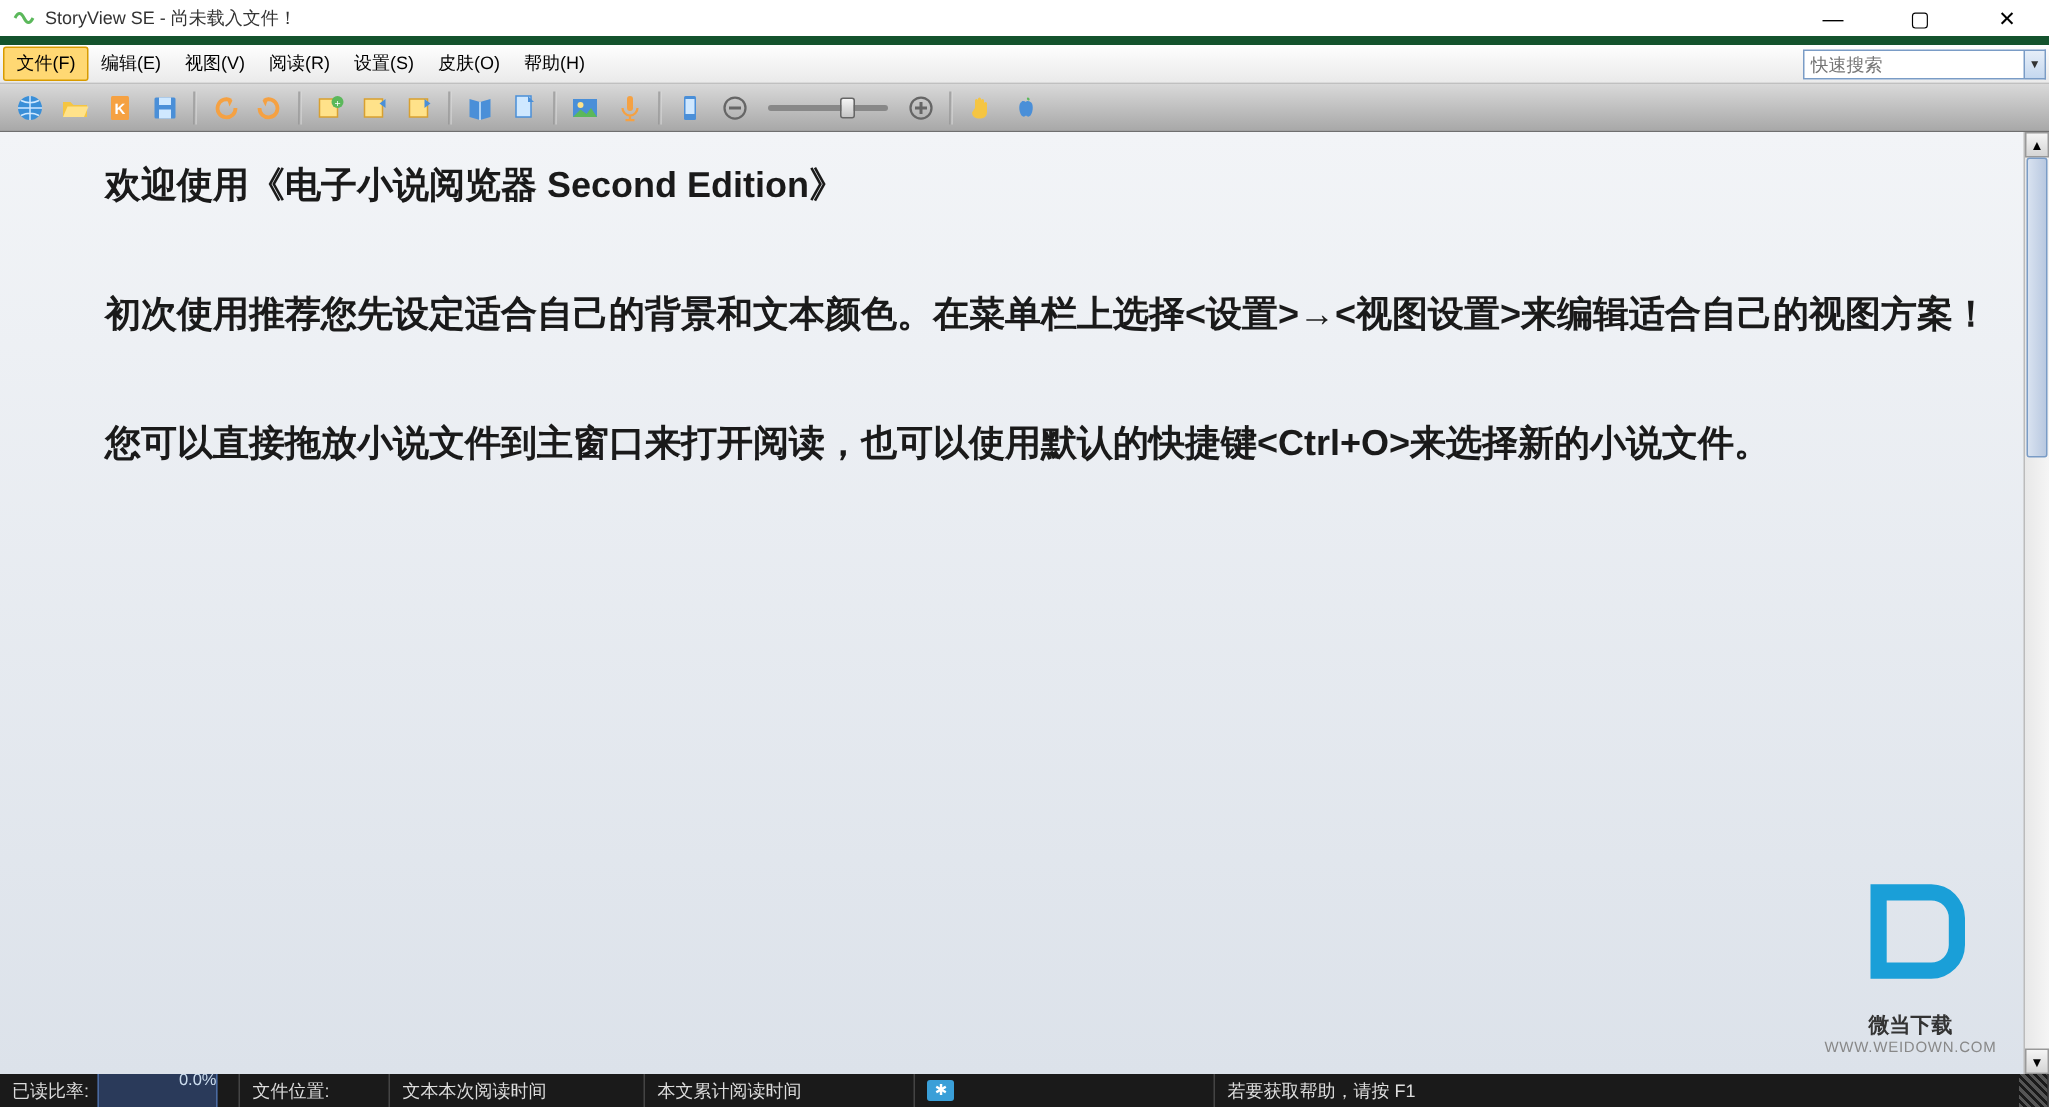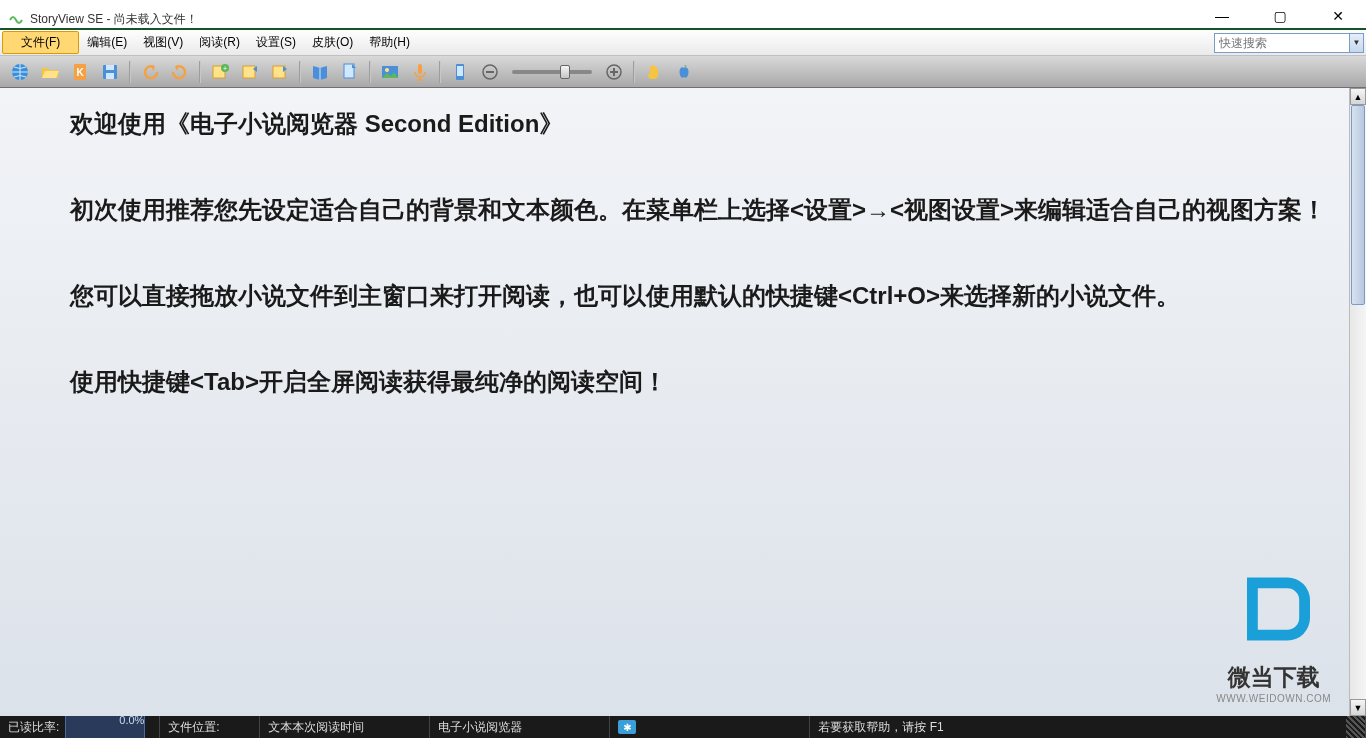--- a/index.html
+++ b/index.html
@@ -1,46 +1,46 @@
 <!DOCTYPE html>
 <html><head>
 <meta charset="utf-8">
 <style>
 * { margin: 0; padding: 0; box-sizing: border-box; }
 body { font-family: "Microsoft YaHei", "SimSun", sans-serif; width: 1366px; height: 738px; overflow: hidden; background: #fff; display: flex; flex-direction: column; }
 
-.titlebar { height: 30px; display: flex; align-items: flex-end; padding: 0 8px; background: #fff; border-bottom: 2px solid #14532d; }
+.titlebar { height: 30px; display: flex; align-items: center; padding: 0 8px; background: #fff; border-bottom: 6px solid #14532d; }
 .titlebar-icon { width: 16px; height: 16px; margin-right: 6px; }
 .titlebar-text { font-size: 12px; color: #333; flex: 1; }
 .titlebar-controls { display: flex; gap: 18px; }
 .titlebar-btn { width: 40px; height: 24px; display: flex; align-items: center; justify-content: center; font-size: 14px; cursor: pointer; }
 
 .menubar { height: 26px; display: flex; align-items: center; background: linear-gradient(#fefefe, #eaeaea); border-bottom: 1px solid #c0c0c0; padding: 0 2px; }
 .menu-item { padding: 0 8px; font-size: 12px; cursor: pointer; }
-.menu-item.active { background: #ffd873; border: 1px solid #d89b00; border-radius: 2px; padding: 2px 18px; }
+.menu-item.active { background: #ffd873; border: 1px solid #d89b00; border-radius: 2px; padding: 2px 8px; }
 .menubar-spacer { flex: 1; }
-.search-box { width: 136px; height: 20px; border: 1px solid #7a9cc6; font-size: 12px; padding: 0 4px; color: #808080; background: #fff; }
+.search-box { width: 148px; height: 20px; border: 1px solid #7a9cc6; font-size: 12px; padding: 0 4px; color: #808080; background: #fff; }
 .search-dd { width: 14px; height: 20px; border: 1px solid #7a9cc6; border-left: none; background: linear-gradient(#e6eef8,#c5d8ef); display:flex; align-items:center; justify-content:center; font-size:8px; color:#333;}
 
 .toolbar { height: 32px; background: linear-gradient(#d9d9d9, #a8a8a8); border-bottom: 1px solid #6f6f6f; display: flex; align-items: center; padding: 0 8px; gap: 6px; }
 .tb-btn { width: 24px; height: 24px; display: flex; align-items: center; justify-content: center; cursor: pointer; border-radius: 3px; }
 .tb-sep { width: 2px; height: 22px; background: linear-gradient(to right, #888, #ddd); margin: 0 1px; }
 .tb-slider { width: 80px; height: 4px; background: #888; border-radius: 2px; position: relative; margin: 0 4px; }
 .tb-thumb { position: absolute; top: -5px; left: 48px; width: 10px; height: 14px; background: linear-gradient(#f5f5f5,#c5c5c5); border: 1px solid #666; border-radius: 2px; }
 
 .content { flex: 1; background: linear-gradient(180deg, #f2f4f7 0%, #dce2ea 100%); padding: 18px 10px 10px 10px; position: relative; overflow: hidden; }
 .content p { font-size: 24px; font-weight: bold; color: #1a1a1a; line-height: 1.5; margin-bottom: 50px; padding-left: 60px; }
 .content p.tight { padding-left: 12px; margin-top: -50px; margin-bottom: 50px; }
 .scrollbar-right { position: absolute; right: 0; top: 0; bottom: 0; width: 17px; background: linear-gradient(to right,#e8e8e8,#f5f5f5); border-left: 1px solid #bbb; }
 .sb-btn { height: 17px; background: linear-gradient(#f5f5f5,#d5d5d5); border: 1px solid #999; font-size: 9px; display:flex; align-items:center; justify-content:center; }
 .sb-thumb { position:absolute; top:17px; left:1px; right:1px; height:200px; background: linear-gradient(to right,#d8e2f0,#b8c8e0); border:1px solid #7a9cc6; border-radius:2px; }
 
 .watermark { position: absolute; right: 35px; bottom: 12px; text-align: center; }
 .watermark-logo { width: 90px; height: 90px; margin: 0 auto 4px; }
-.watermark-text { font-size: 23px; font-weight: bold; color: #333; }
+.watermark-text { font-size: 14px; font-weight: bold; color: #333; }
 .watermark-url { font-size: 10px; color: #888; letter-spacing: 0.5px; }
 
 .statusbar { height: 22px; background: #1a1a1a; display: flex; align-items: center; font-size: 12px; color: #ddd; }
 .status-cell { padding: 0 8px; height: 100%; display: flex; align-items: center; border-right: 1px solid #444; }
 .status-progress { width: 80px; height: 29px; background: #2a3a5a; border: 1px solid #4a6aa0; margin: 0 6px; text-align: right; font-size: 11px; color: #cde; }
 .status-icon { width: 18px; height: 14px; background: #3a9fd8; border-radius: 2px; display:flex; align-items:center; justify-content:center; font-size:10px; color:#fff; }
 .status-resize { width: 20px; background: repeating-linear-gradient(45deg, #555 0 2px, transparent 2px 4px); margin-left: auto; }
 </style>
 </head>
 <body>
@@ -191,21 +191,20 @@
         <path d="M13 6c-1-1-3-1-3 0-1-1-3-1-3 0-2 1-2 6 0 9 1 1 2 1 3 0 1 1 2 1 3 0 2-3 2-8 0-9z" fill="#4a8fd8"></path>
         <path d="M11 3c1 0 2 1 1 2-1 0-2-1-1-2z" fill="#5bb85b"></path>
       </svg>
     </div>
 </div>
 
 <div class="content">
   <p>欢迎使用《电子小说阅览器 Second Edition》</p>
   <p>初次使用推荐您先设定适合自己的背景和文本颜色。在菜单栏上选择&lt;设置&gt;→&lt;视图设置&gt;来编辑适合自己的视图方案！</p>
   <p>您可以直接拖放小说文件到主窗口来打开阅读，也可以使用默认的快捷键&lt;Ctrl+O&gt;来选择新的小说文件。</p>
-  <p>使用快捷键&lt;Tab&gt;开启全屏阅读获得最纯净的阅读空间！</p>
 
   <div class="scrollbar-right">
     <div class="sb-btn">▲</div>
     <div class="sb-thumb"></div>
     <div class="sb-btn" style="position:absolute;bottom:0;left:0;right:0">▼</div>
   </div>
 
   <div class="watermark">
     <svg class="watermark-logo" viewBox="0 0 100 100">
       <path d="M20 15 h45 a25 25 0 0 1 25 25 v20 a25 25 0 0 1-25 25 h-45 v-12 h45 a13 13 0 0 0 13-13 v-20 a13 13 0 0 0-13-13 h-33 v46 h-12z" fill="#1a9fd8"></path>
@@ -215,19 +214,19 @@
   </div>
 </div>
 
 <div class="statusbar">
   <div class="status-cell">
     <span>已读比率:</span>
     <div class="status-progress">0.0%</div>
   </div>
   <div class="status-cell" style="width:100px">文件位置:</div>
   <div class="status-cell" style="width:170px">文本本次阅读时间</div>
-  <div class="status-cell" style="width:180px">电子小说阅览器</div>
+  <div class="status-cell" style="width:180px">本文累计阅读时间</div>
   <div class="status-cell" style="width:200px">
       <div class="status-icon">✱</div>
     </div>
   <div class="status-cell" style="flex:1;border-right:none">若要获取帮助，请按 F1</div>
   <div class="status-cell status-resize"></div>
 </div>
 
 </body></html>

